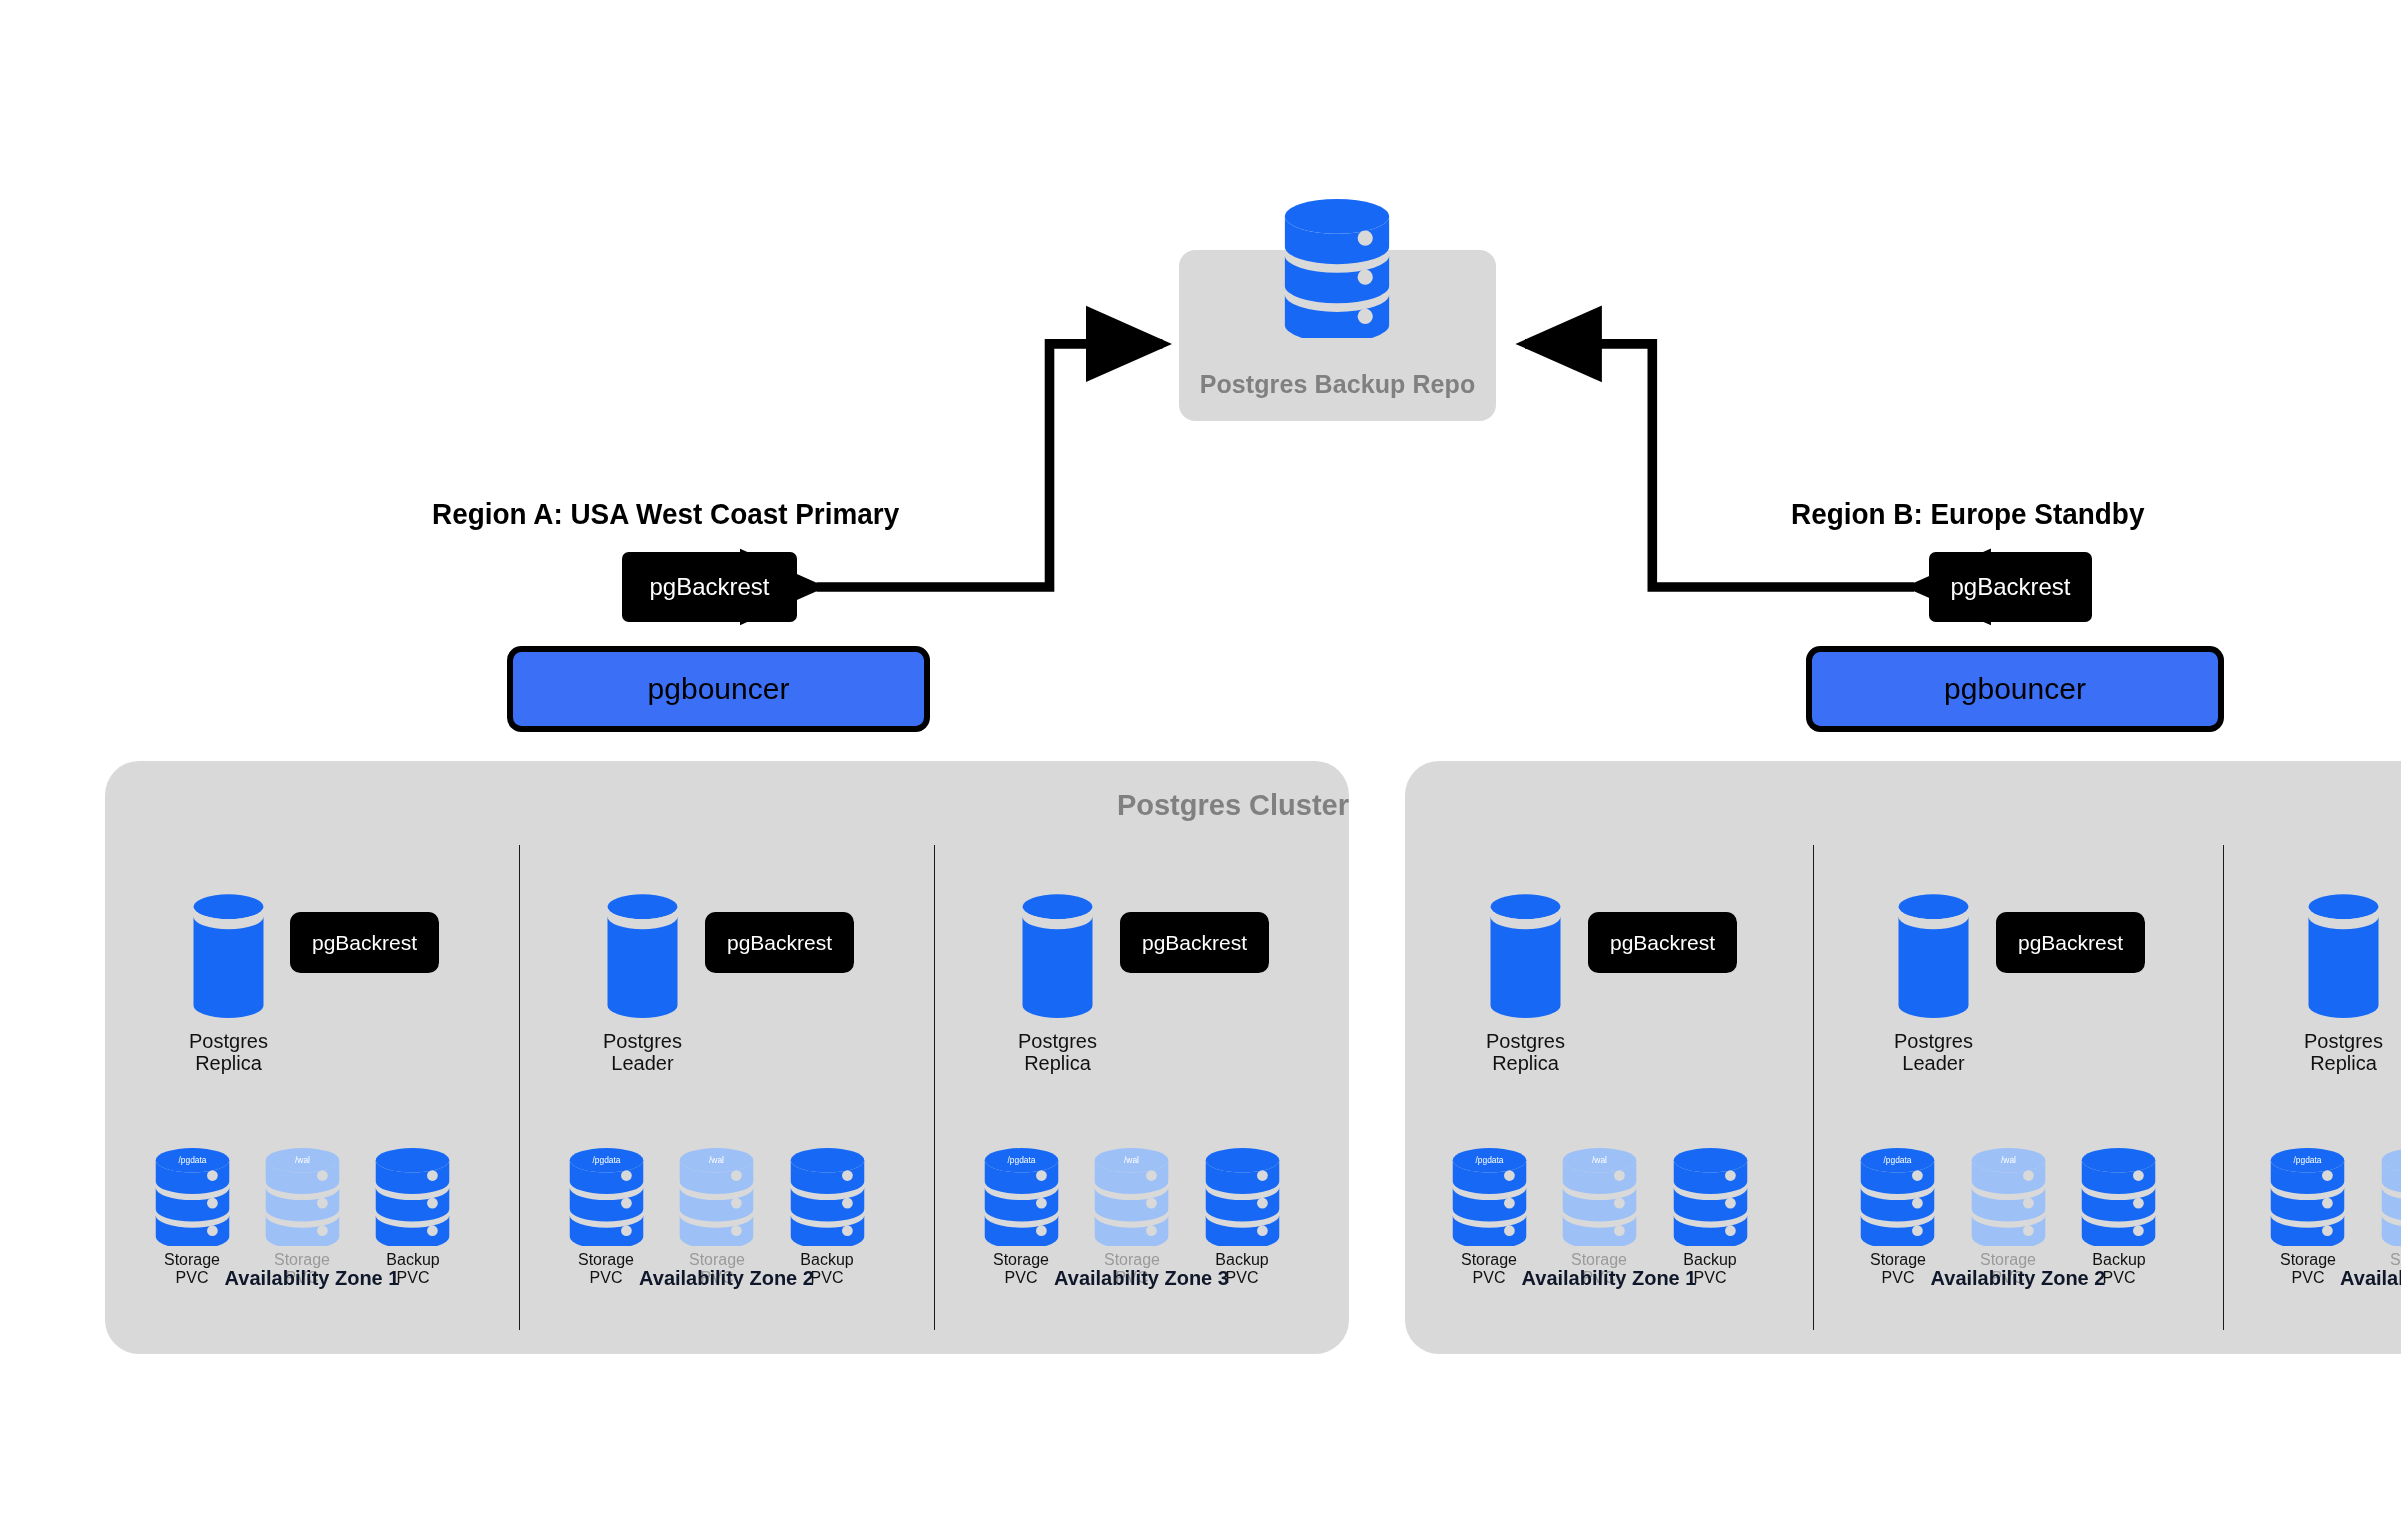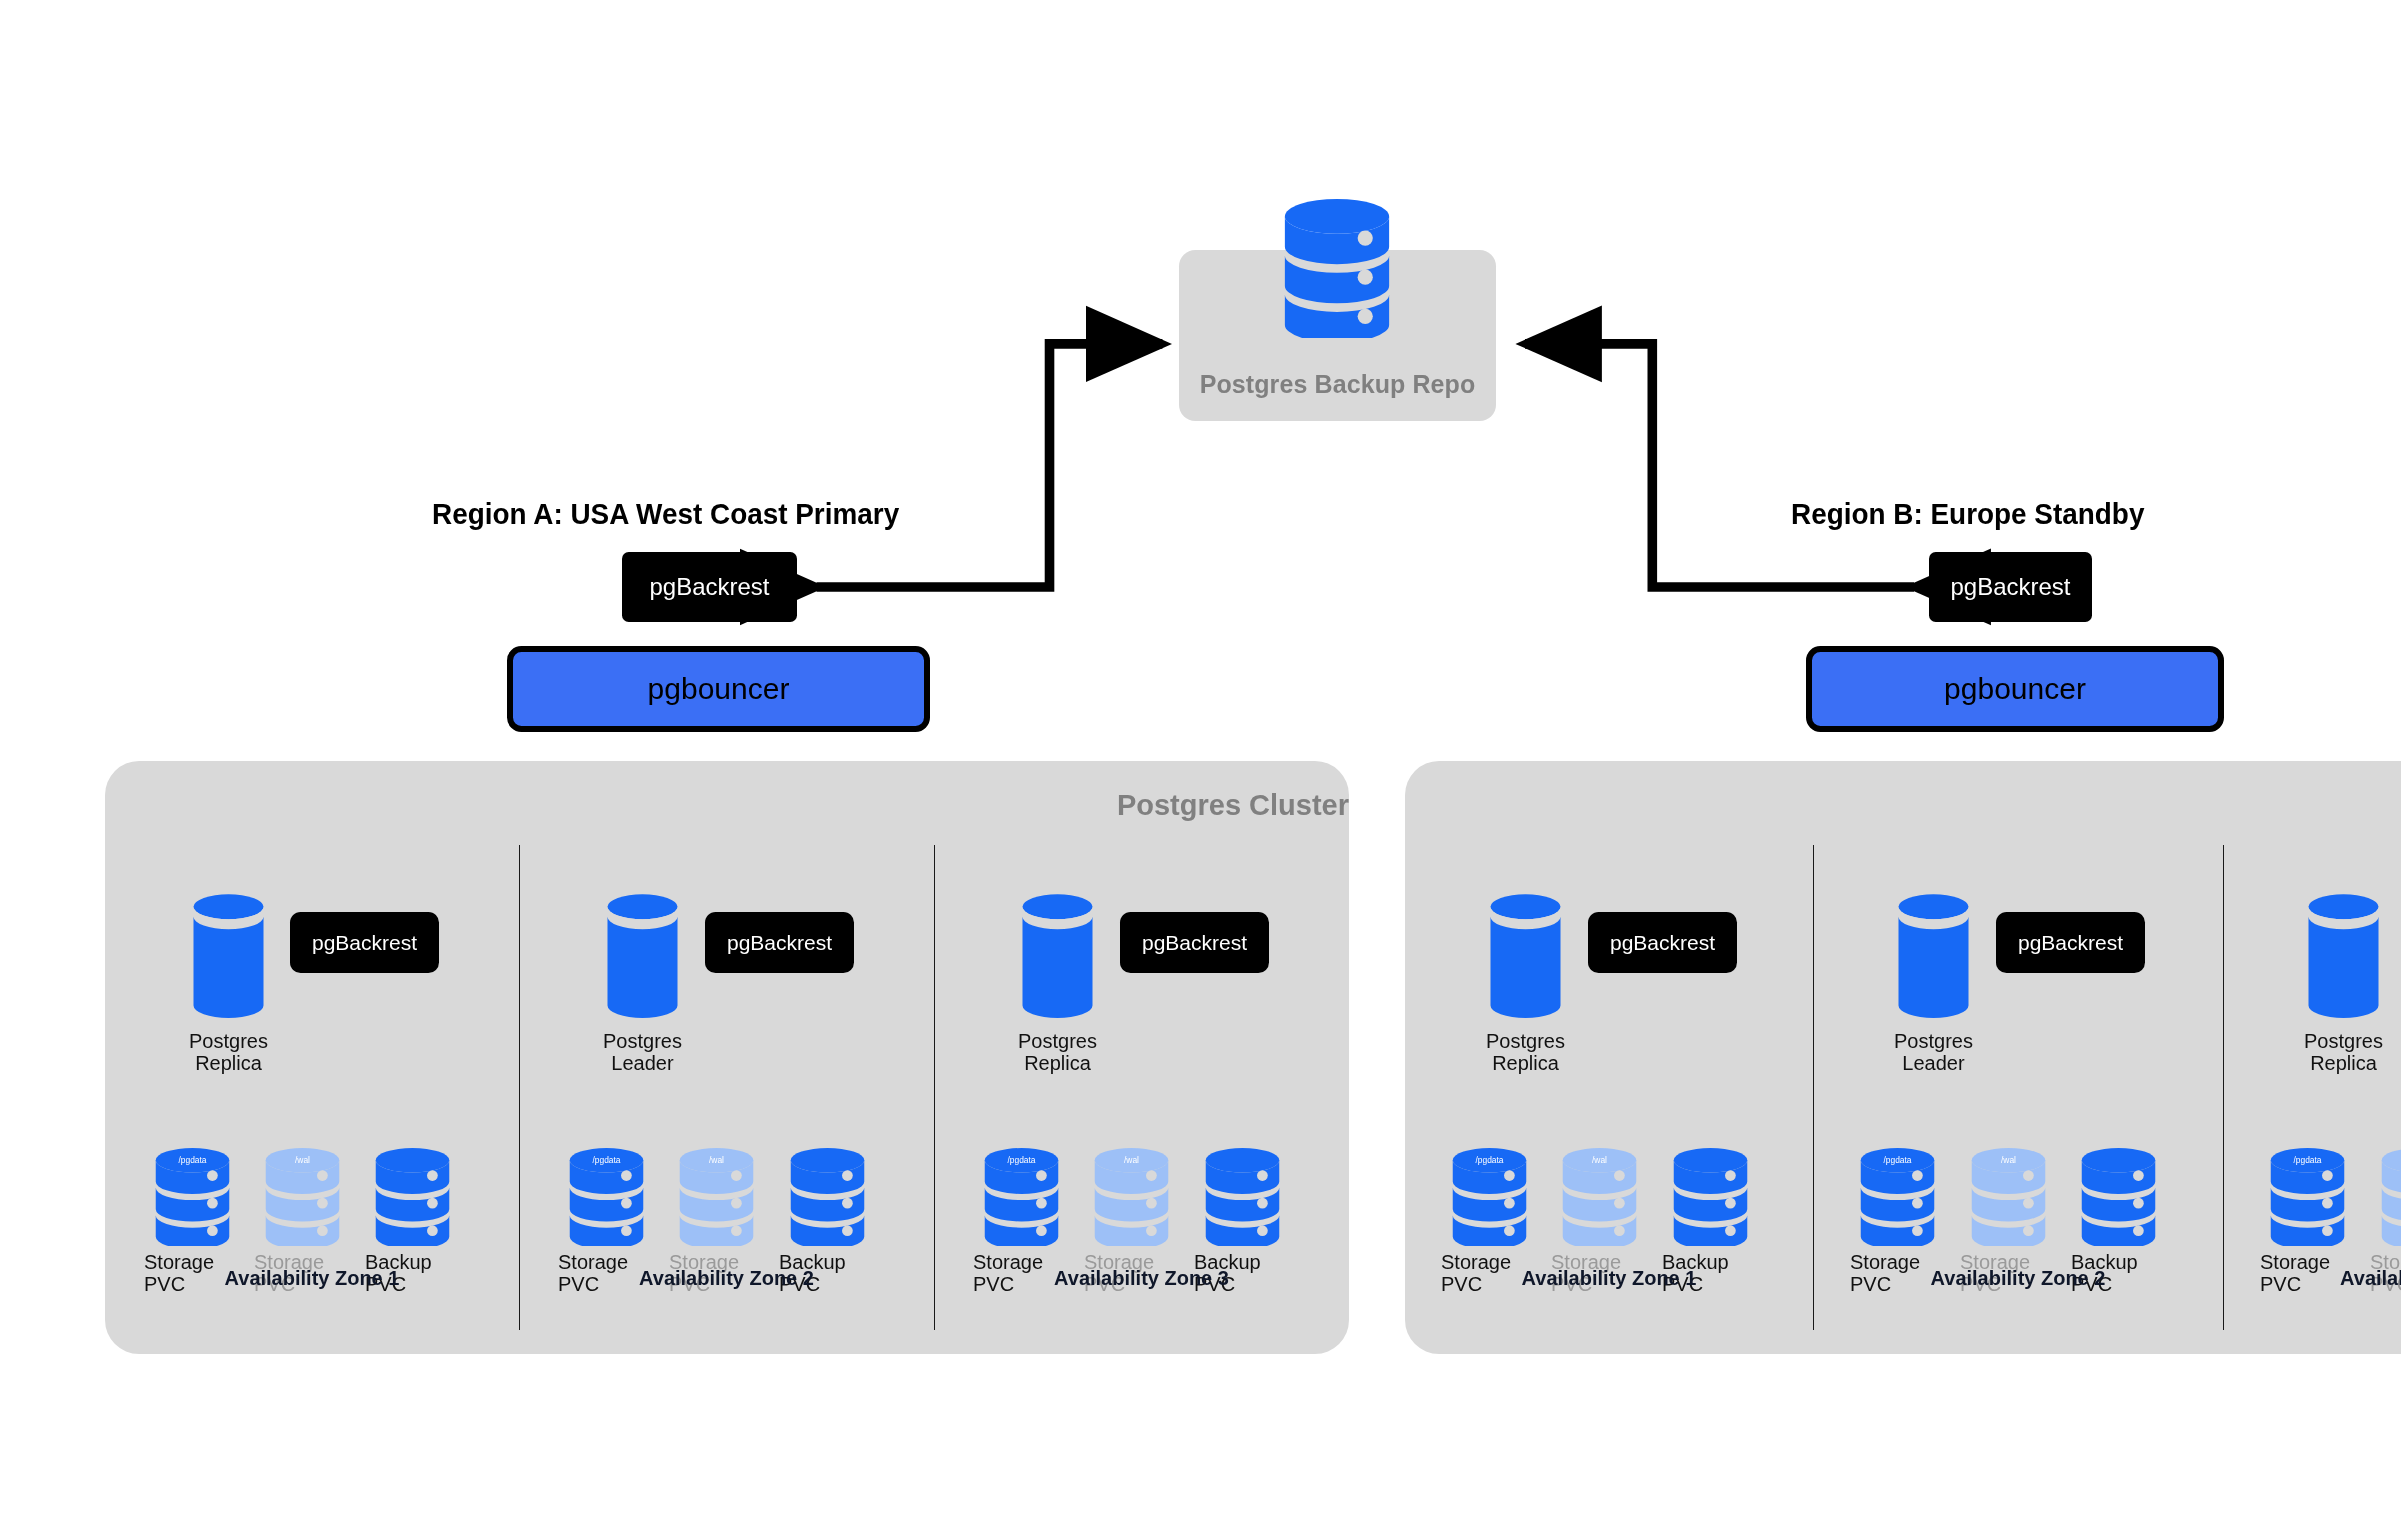--- a/index.html
+++ b/index.html
@@ -81,21 +81,21 @@
     font-size:21px;height:61px;
   }
   .node-label{
     position:absolute;text-align:center;font-size:20px;color:#111;
     line-height:1.12;white-space:nowrap;
   }
 
   
   .pvc{position:absolute;width:77px;}
   .pvc-label{
-    position:absolute;width:96px;font-size:20px;
+    position:absolute;width:96px;text-align:center;font-size:16px;
     line-height:1.12;color:#111;
   }
   .pvc-label.muted{color:#9a9a9a;}
 
   
   .arrows{position:absolute;left:0;top:0;width:2734px;height:1537px;pointer-events:none;}
 </style>
 </head>
 <body>
 

